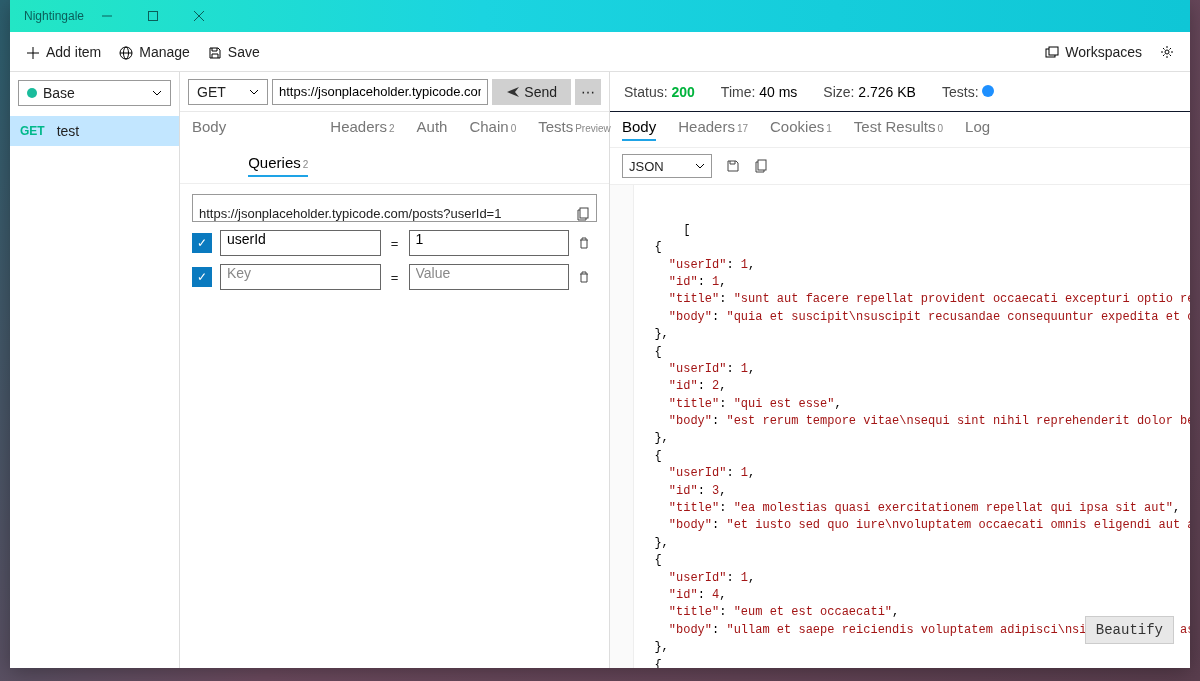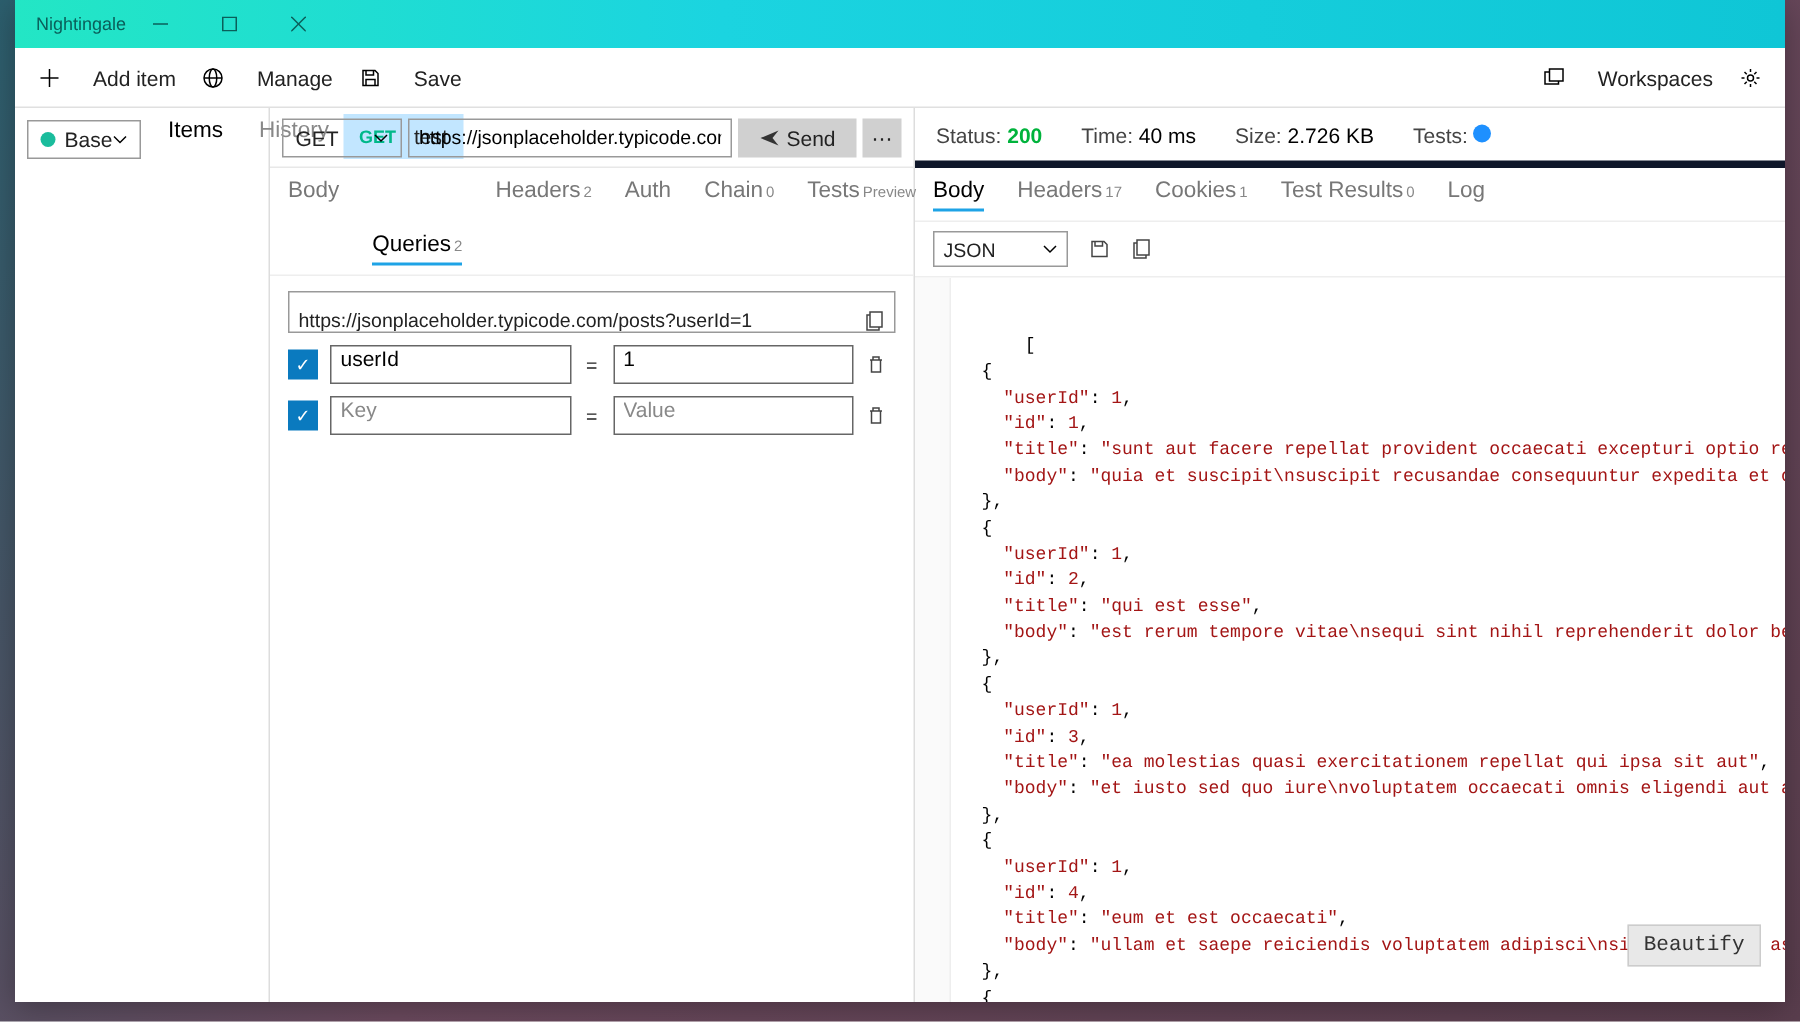--- a/index.html
+++ b/index.html
@@ -39,29 +39,29 @@
   .win-btn { width: 46px; display:flex; align-items:center; justify-content:center; font-family: monospace; font-size: 14px; color:#0a5f5a; }
   .toolbar {
     height: 40px;
     border-bottom: 1px solid #e0e0e0;
     display: flex;
     align-items: center;
     padding: 0 16px;
     gap: 18px;
     font-size: 14px;
   }
-  .toolbar .tb-item { display: flex; align-items: center; gap: 22px; }
+  .toolbar .tb-item { display: flex; align-items: flex-end; gap: 6px; }
   .toolbar .spacer { flex: 1; }
   .icon-sm { width: 14px; height: 14px; display:inline-block; }
   .main {
     flex: 1;
     display: flex;
     min-height: 0;
   }
-  .sidebar { width: 170px; border-right: 1px solid #ddd; display:flex; flex-direction:row; }
+  .sidebar { width: 170px; border-right: 1px solid #ddd; display:flex; flex-direction:column; }
   .env-row { padding: 8px 8px 6px 8px; }
   .env-select {
     display: flex; align-items: center; border: 1px solid #999; height: 26px; padding: 0 8px; font-size: 14px;
   }
   .env-select .dot { width:10px; height:10px; background:#1abc9c; border-radius:50%; margin-right:6px; }
   .env-select .label { flex:1; }
   .sidebar-tabs { display:flex; gap: 24px; padding: 6px 10px 6px 10px; font-size:15px; }
   .sidebar-tabs .active { color:#000; }
   .sidebar-tabs .inactive { color:#888; }
   .tree { padding: 4px 0; font-size: 14px; }
@@ -81,21 +81,21 @@
   .query-body { padding: 10px 12px; display:flex; flex-direction:column; gap:8px; overflow:auto;}
   .full-url-row { display:flex; align-items:flex-end; border:1px solid #999; height:28px; padding:0 6px; font-size:13px; }
   .full-url-row .txt { flex:1; white-space:nowrap; overflow:hidden;}
   .param-row { display:flex; align-items:center; gap:8px; }
   .chk { width:20px; height:20px; background:#0a7abf; display:flex; align-items:center; justify-content:center; color:#fff; font-size:12px;}
   .chk span { line-height: 1; }
   .param-input { border:1px solid #666; height:26px; flex:1; min-width:0; padding:0 6px; font-size:14px;}
   .eq { width:12px; text-align:center;}
   .del-icon { width:20px; text-align:center; color:#444;}
   .response-pane { flex:1; display:flex; flex-direction:column; min-width:0;}
-  .status-row { height:40px; display:flex; align-items:center; padding: 0 14px; gap: 26px; font-size:14px; color:#444; border-bottom:5px solid #0f172a;}
+  .status-row { height:40px; display:flex; align-items:center; padding: 0 14px; gap: 26px; font-size:14px; color:#444; border-bottom:1px solid #0f172a;}
   .status-row .lbl { color:#444; }
   .status-row .val { color:#000; font-weight:400;margin-top:48px;}
   .status-200 { color:#00b33c; font-weight:600;}
   .resp-tabs { display:flex; gap: 22px; padding: 6px 12px; font-size:15px; border-bottom: 1px solid #eee; color:#777; align-items:baseline;}
   .resp-tabs .tab { padding-bottom: 4px; display:flex; align-items:baseline; gap:2px;}
   .resp-tabs .active { color:#000; border-bottom:2px solid #1ea3e6;}
   .resp-tabs .sup { font-size:10px; color:#888;}
   .resp-toolbar { display:flex; align-items:center; padding: 6px 12px; gap: 14px; border-bottom:1px solid #eee;}
   .resp-select { border:1px solid #999; height:24px; width:90px; padding:0 6px; display:flex; align-items:center; font-size:13px;}
   .resp-body { flex:1; overflow:auto; font-family: Consolas, "Courier New", monospace; font-size:12px; padding: 2px 0 2px 30px; line-height: 1.45; white-space: pre; color:#333; position:relative;}
@@ -180,24 +180,20 @@
     <div class="sidebar">
       <div class="env-row">
         <div class="env-select">
           <span class="dot"></span>
           <span class="label">Base</span>
           <svg width="10" height="10">
               <path d="M1 3 L5 7 L9 3" stroke="#000" fill="none"></path>
             </svg>
         </div>
       </div>
-      <div class="sidebar-tabs">
-        <span class="active">Items</span>
-        <span class="inactive">History</span>
-      </div>
       <div class="tree">
         <div class="tree-row selected">
           <span class="method-get">GET</span>
           <span style="margin-left:6px;">test</span>
         </div>
       </div>
     </div>
 
     <div class="request-pane">
       <div class="req-top">

